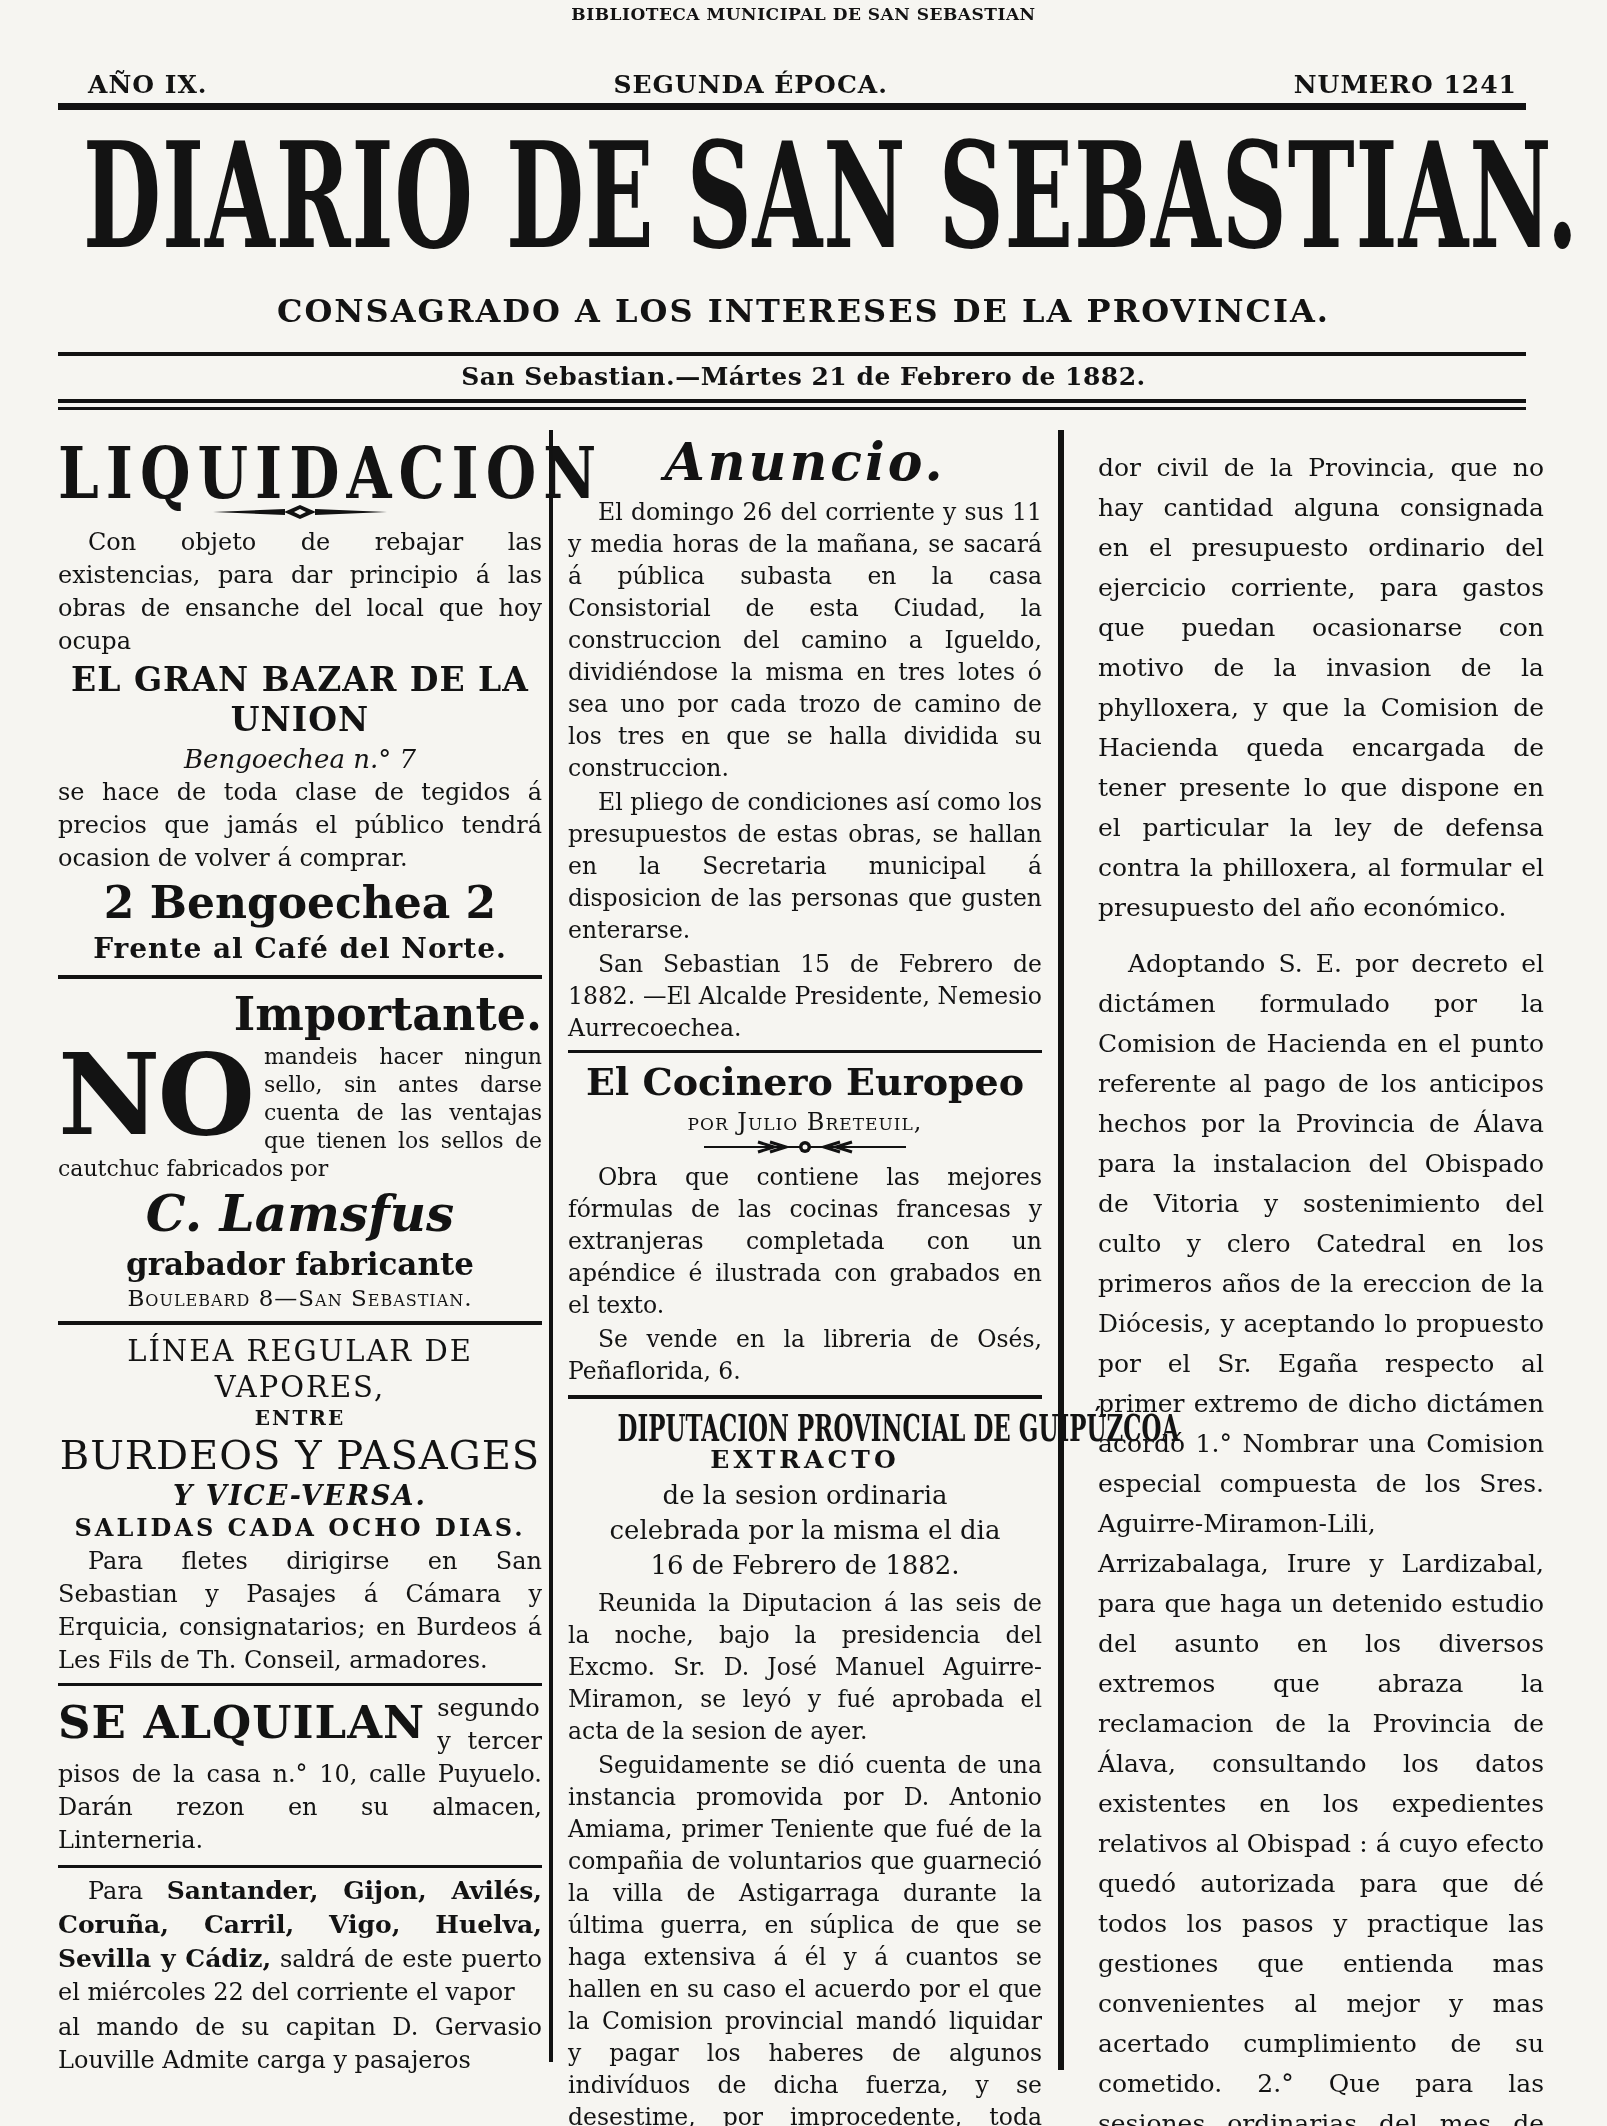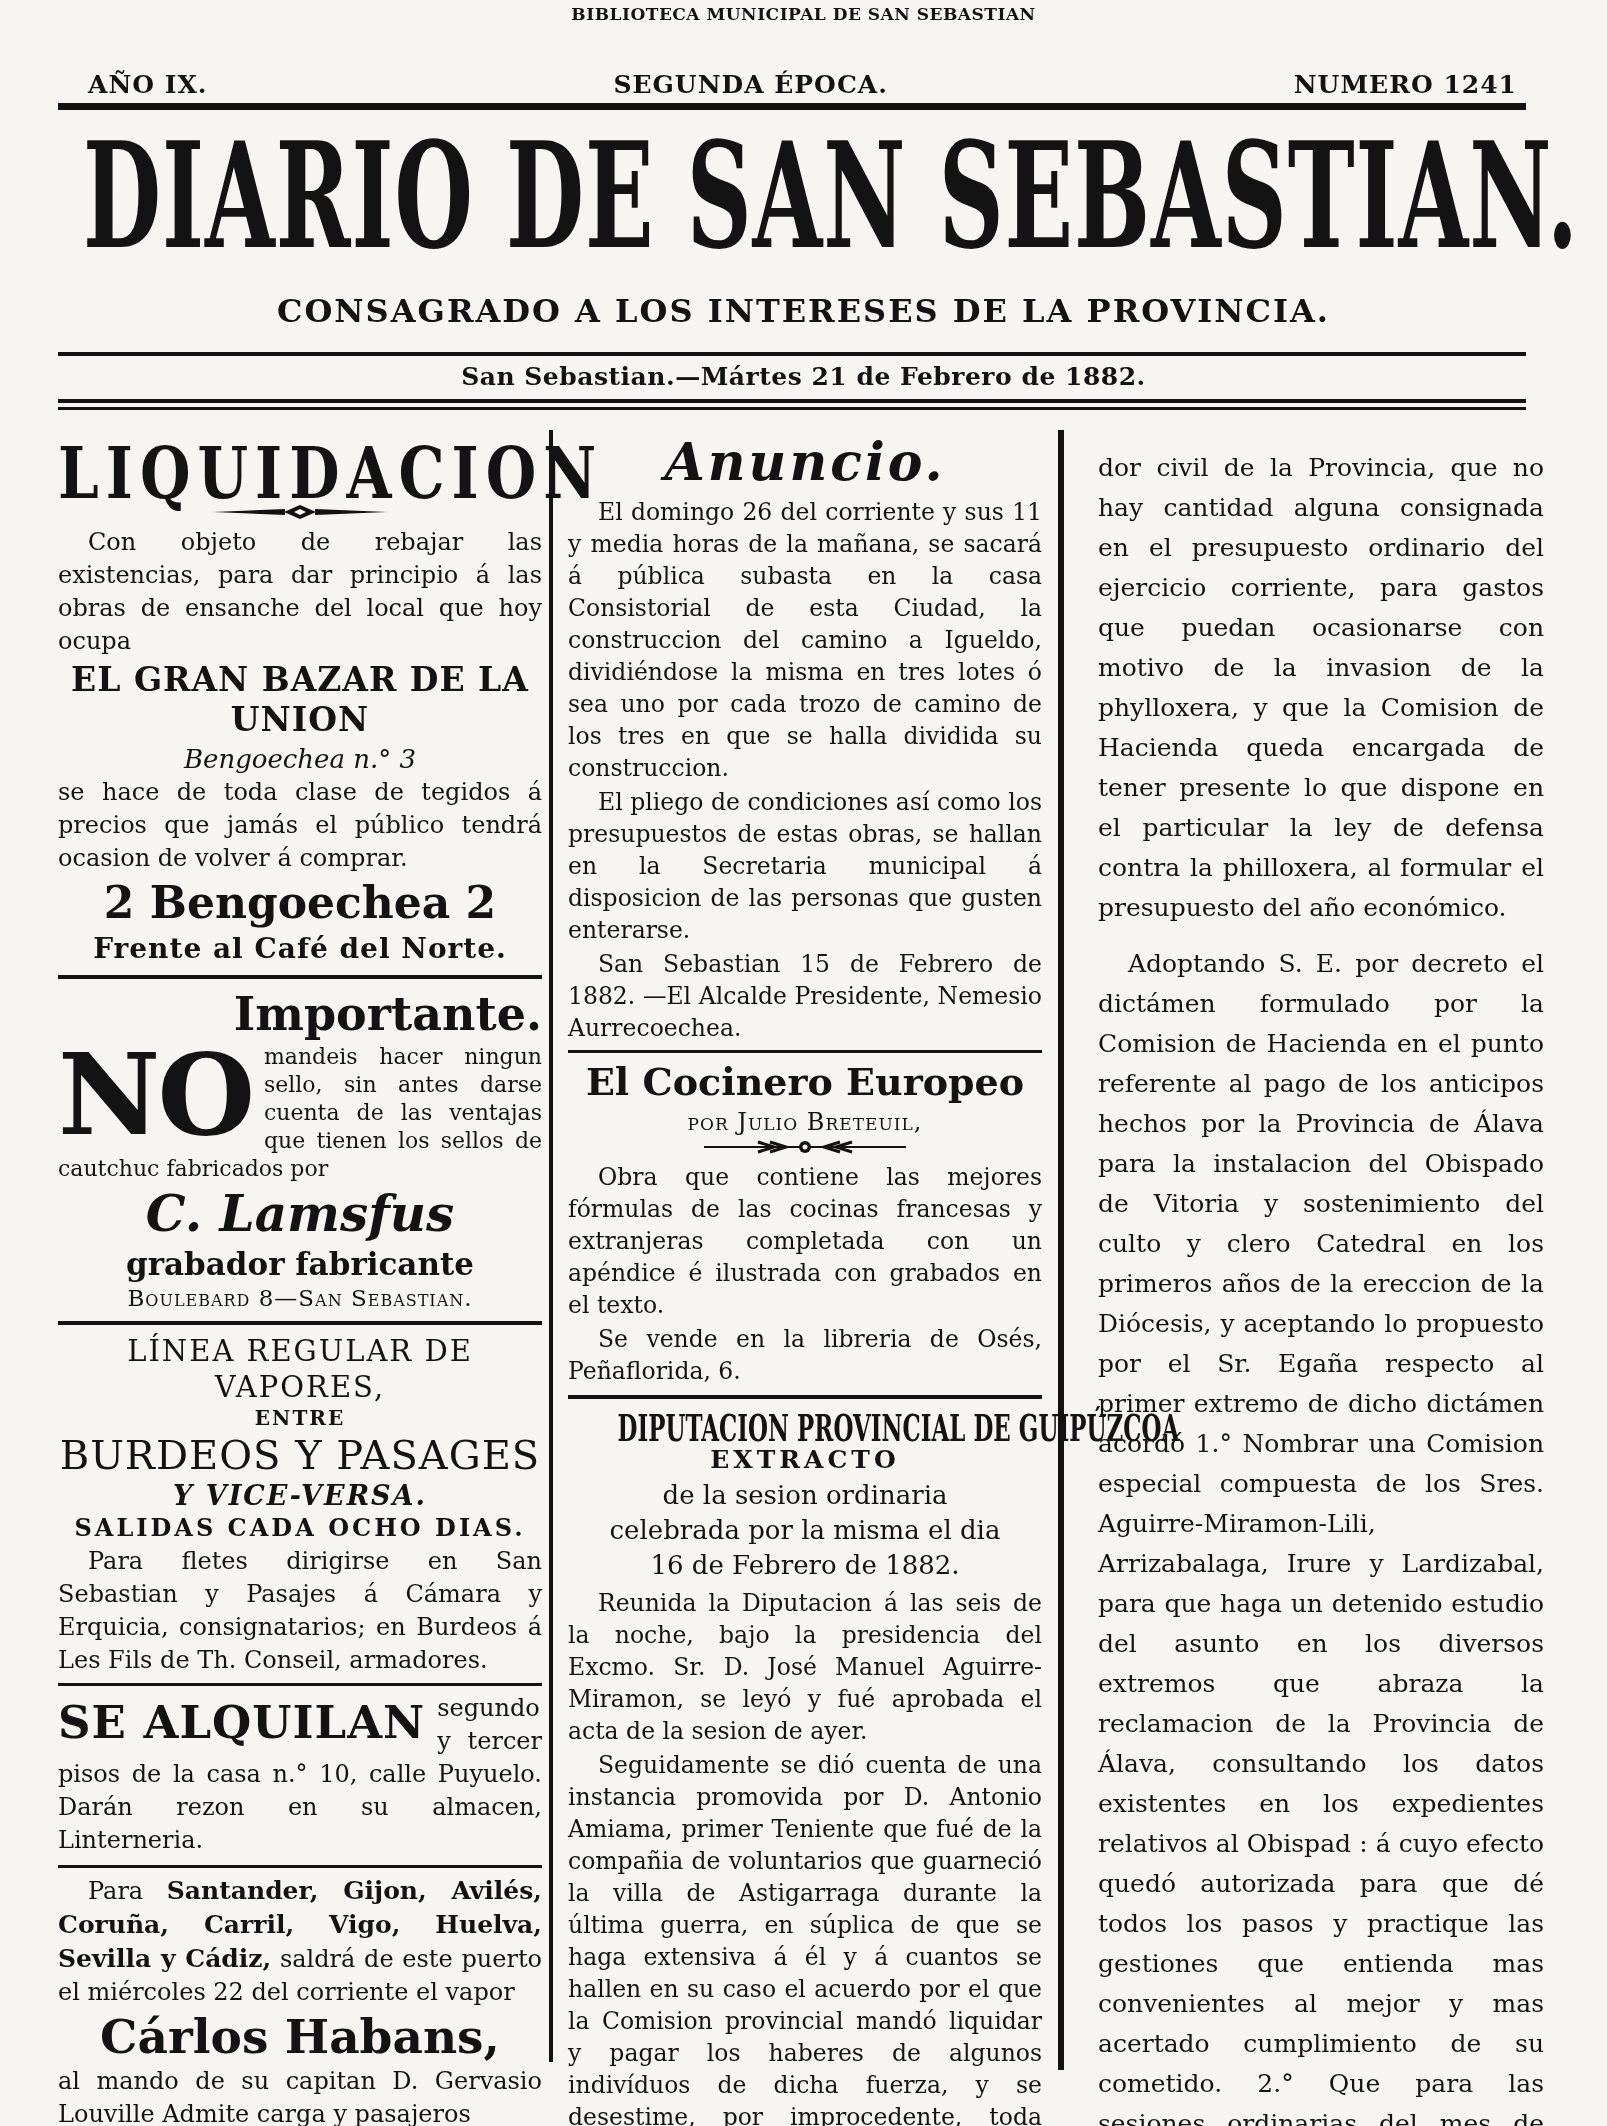--- a/index.html
+++ b/index.html
@@ -112,21 +112,21 @@
       <div class="orn">
         <svg width="190" height="16" viewBox="0 0 190 16">
           <polygon points="8,8 80,5 80,11" fill="#121212"></polygon>
           <polygon points="182,8 110,5 110,11" fill="#121212"></polygon>
           <polygon points="95,1 111,8 95,15 79,8" fill="#121212"></polygon>
           <polygon points="95,5 101,8 95,11 89,8" fill="#f6f5f1"></polygon>
         </svg>
       </div>
       <p class="p">Con objeto de rebajar las existencias, para dar principio á las obras de ensanche del local que hoy ocupa</p>
       <p class="bazar">EL GRAN BAZAR DE LA UNION</p>
-      <p class="bengo-it">Bengoechea n.° 3</p>
+      <p class="bengo-it">Bengoechea n.° 7</p>
       <p class="p noind">se hace de toda clase de tegidos á precios que jamás el público tendrá ocasion de volver á comprar.</p>
       <p class="bengo-big">2 Bengoechea 2</p>
       <p class="frente">Frente al Café del Norte.</p>
     </section>
 
     <hr class="hr">
 
     <section>
       <h2 class="importante">Importante.</h2>
       <div>
@@ -155,21 +155,20 @@
     <section>
       <span class="sealq">SE ALQUILAN</span>
       <p class="p noind">segundo y tercer pisos de la casa n.° 10, calle Puyuelo. Darán rezon en su almacen, Linterneria.</p>
       <div class="clear"></div>
     </section>
 
     <hr class="hr hr-thin">
 
     <section>
       <p class="p"><span>Para </span><span class="cities">Santander, Gijon, Avilés, Coruña, Carril, Vigo, Huelva, Sevilla y Cádiz,</span><span> saldrá de este puerto el miércoles 22 del corriente el vapor</span></p>
-      <p class="habans">Cárlos Habans,</p>
       <p class="p noind">al mando de su capitan D. Gervasio Louville Admite carga y pasajeros</p>
 
     </section>
 
   </div>
 
   <div class="col c2" id="col2">
 
     <section>
       <h2 class="anuncio-title">Anuncio.</h2>

